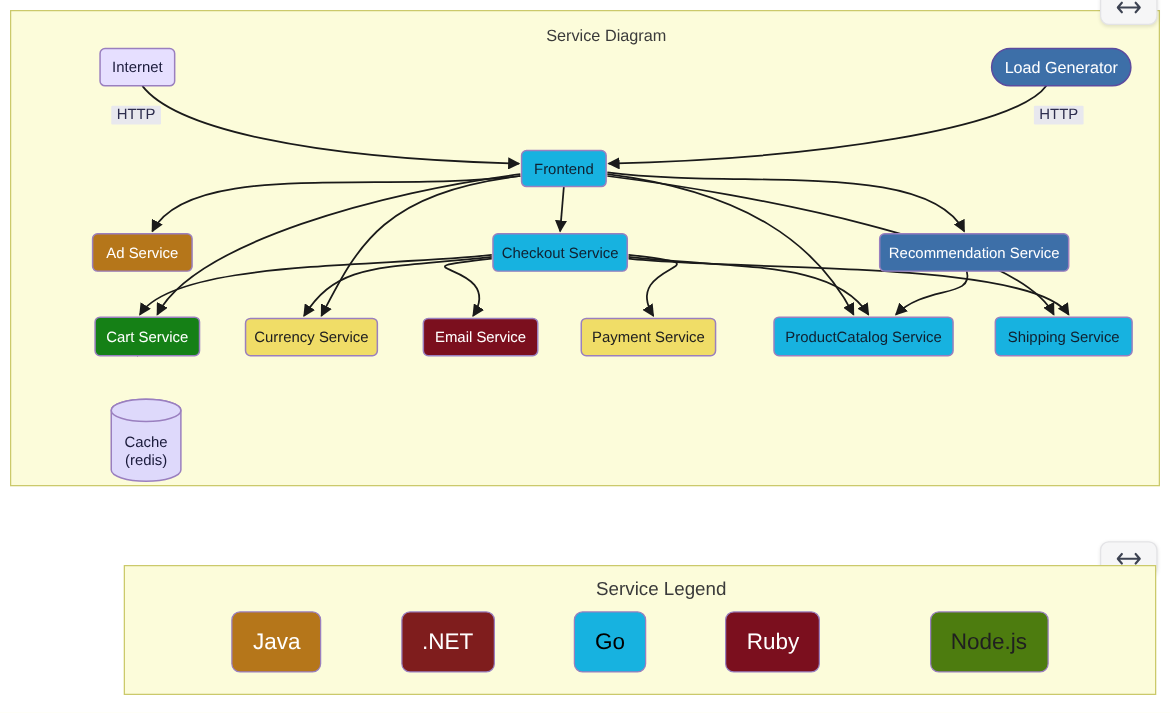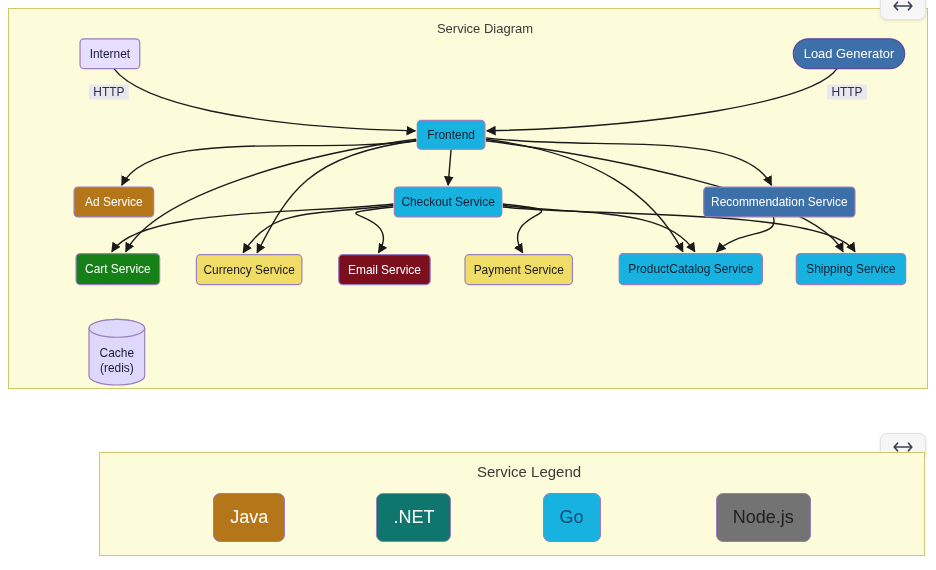--- a/index.html
+++ b/index.html
@@ -92,21 +92,21 @@
   #resize-legend { left: 880px; top: 433px; }
   .resize-btn svg { display: block; }
 
   
   #legend-chips {
     position: absolute;
     left: 0; top: 36px;
     width: 100%;
     height: 56px;
     display: flex;
-    align-items: center;
+    align-items: flex-start;
     justify-content: space-evenly;
     padding: 0 22px;
     box-sizing: border-box;
   }
   .legend-chip {
     min-width: 56px;
     height: 49px;
     border-radius: 7px;
     border: 1.2px solid #9a7fbf;
     display: flex;
@@ -232,19 +232,20 @@
       <svg width="20" height="14" viewBox="0 0 20 14">
         <path d="M4.5 3.2 L1.2 7 L4.5 10.8 M1.6 7 L18.4 7 M15.5 3.2 L18.8 7 L15.5 10.8" fill="none" stroke="#3d4352" stroke-width="1.7" stroke-linecap="round" stroke-linejoin="round"></path>
       </svg>
     </span>
   </div>
 
   <div class="panel" id="legend-panel">
     <div class="panel-title" id="legend-title">Service Legend</div>
     <div id="legend-chips">
         <div class="legend-chip" style="background: rgb(181, 118, 26); color: rgb(255, 255, 255);">Java</div>
-        <div class="legend-chip" style="background: #0f766e; color: rgb(255, 255, 255);">.NET</div>
-        <div class="legend-chip" style="background: rgb(23, 178, 224); color: #0c4a6e;">Go</div>
-        <div class="legend-chip" style="background: #737373; color: rgb(32, 32, 32); margin-left: 24px;">Node.js</div>
+        <div class="legend-chip" style="background: #7f1d1d; color: rgb(255, 255, 255);">.NET</div>
+        <div class="legend-chip" style="background: rgb(23, 178, 224); color: #000000;">Go</div>
+        <div class="legend-chip" style="background: rgb(123, 15, 30); color: rgb(255, 255, 255);">Ruby</div>
+        <div class="legend-chip" style="background: #4d7c0f; color: rgb(32, 32, 32); margin-left: 24px;">Node.js</div>
       </div>
   </div>
 
 </div>
 
 </body></html>

